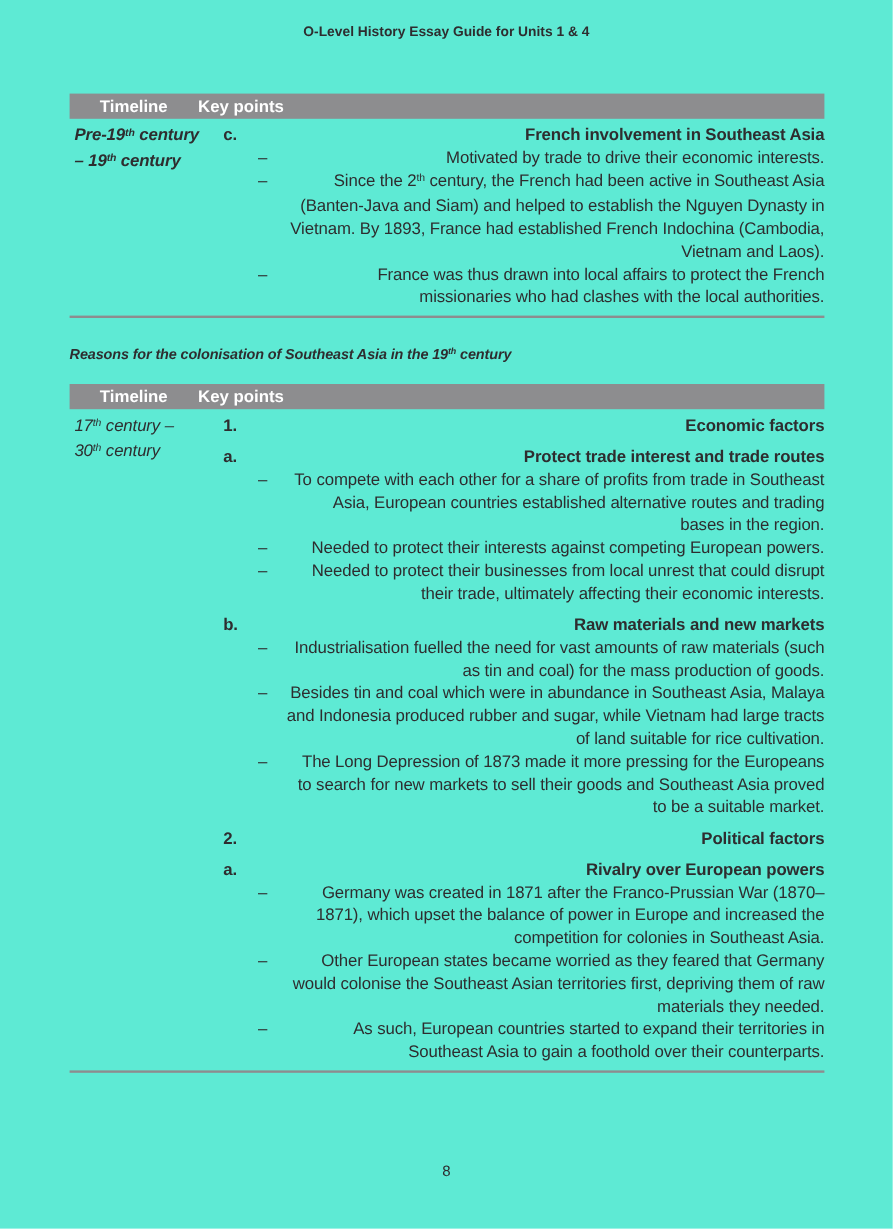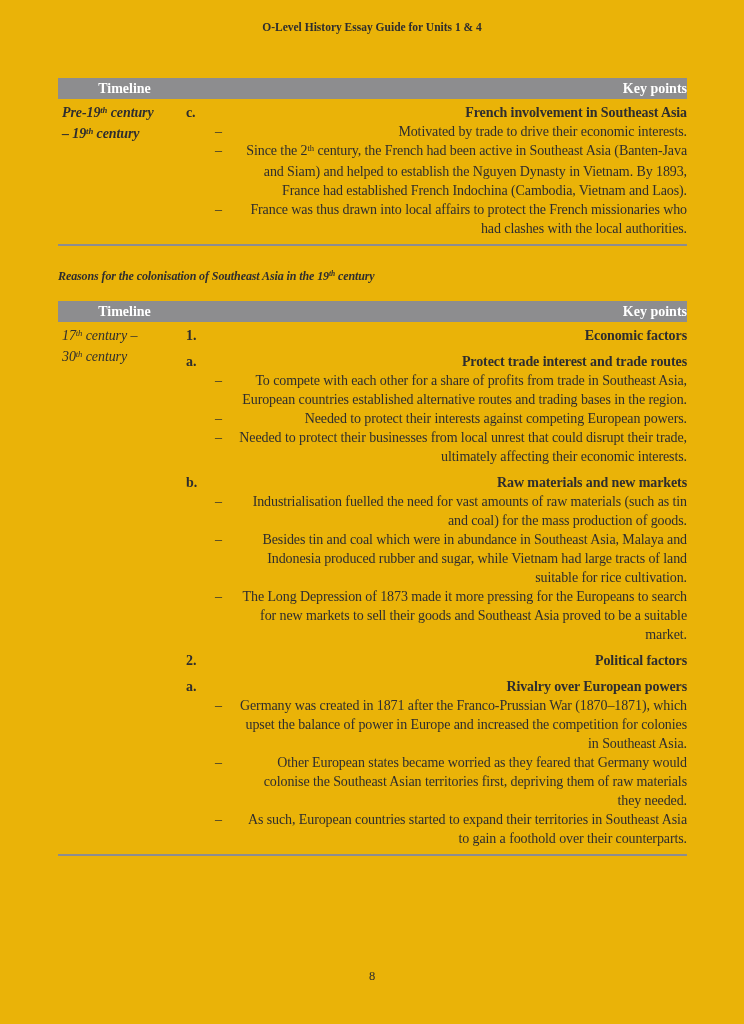--- a/index.html
+++ b/index.html
@@ -4,22 +4,22 @@
 <style>
   :root{
     --table-header-bg:#8d8d8f;
     --table-header-text:#ffffff;
     --body-text:#2e2d2f;
   }
   html,body{margin:0;padding:0;background:#ffffff;}
   .page{
     position:relative;
     width:744px;height:1024px;
-    background:#eab308;
-    font-family:Liberation Serif, serif;
+    background:#5eead4;
+    font-family:Liberation Sans, sans-serif;
     color:var(--body-text);
     overflow:hidden;
   }
   .running-header{
     position:absolute;top:21px;left:0;right:0;
     text-align:center;
     font-size:11.5px;font-weight:bold;
     letter-spacing:0;
   }
   .content{
@@ -29,22 +29,22 @@
   .kp-table{border-bottom:2px solid var(--table-header-bg);}
   .kp-table.t1{margin-top:78px;}
   .kp-table.t2{margin-top:0;}
   .kp-head{
     display:flex;align-items:center;
     height:21px;
     background:var(--table-header-bg);
     color:var(--table-header-text);
     font-weight:bold;font-size:14px;letter-spacing:0;
   }
-  .kp-head .col-timeline{flex:0 0 107px;text-align:center;padding-left:13px;}
-  .kp-head .col-keypoints{flex:1;text-align:right;}
+  .kp-head .col-timeline{flex:0 0 107px;text-align:center;}
+  .kp-head .col-keypoints{flex:1;text-align:left;}
   .kp-body{display:flex;padding:4px 0 6px 0;}
   .cell-timeline{
     flex:0 0 128px;box-sizing:border-box;padding-left:4px;padding-right:4px;
   }
   .t1 .cell-timeline{font-weight:bold;font-style:italic;}
   .t2 .cell-timeline{font-style:italic;}
   .cell-keypoints{flex:1;min-width:0;}
   .kp-item{display:flex;align-items:flex-start;}
   .kp-item .kp-label{flex:0 0 auto;}
   .kp-item .kp-text{flex:1;min-width:0;text-align:right;}

